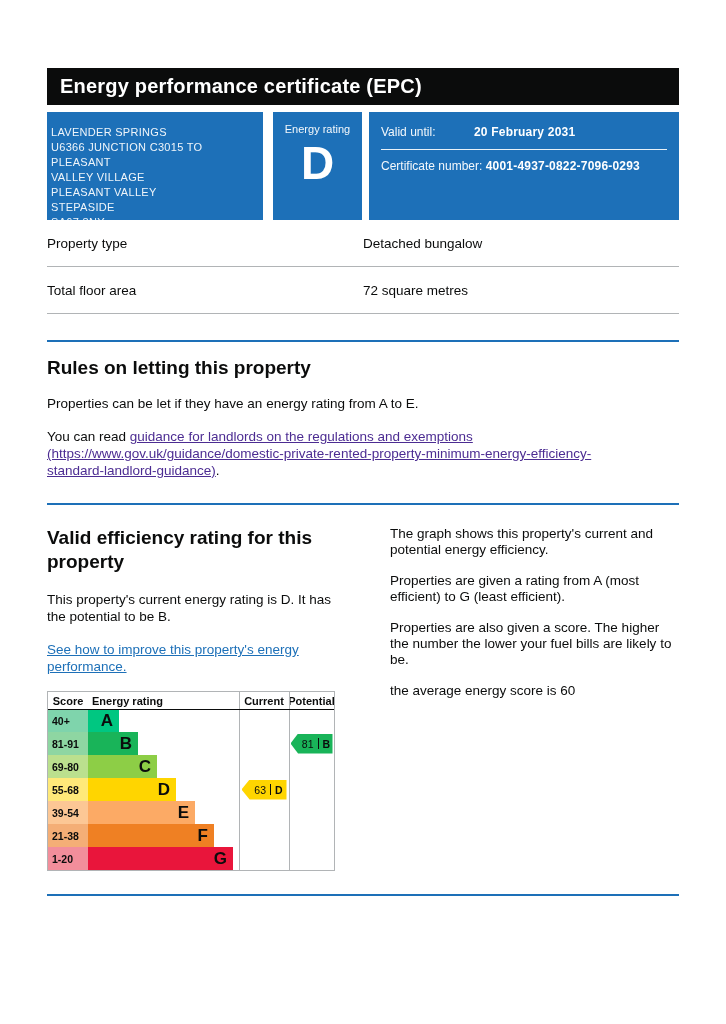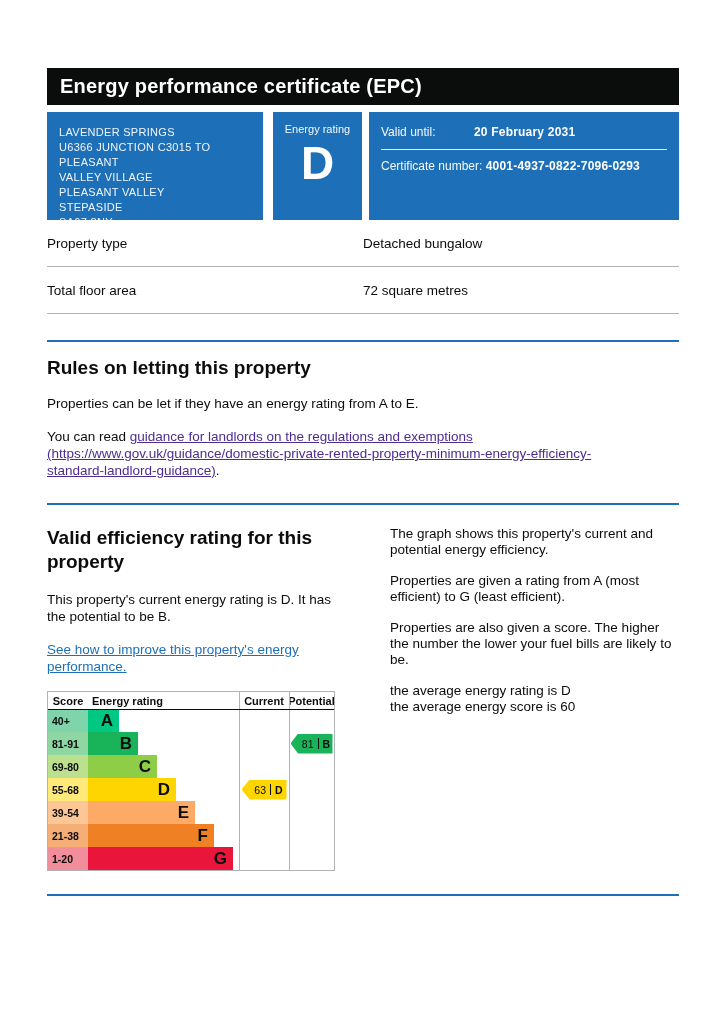--- a/index.html
+++ b/index.html
@@ -10,21 +10,21 @@
   }
   .page { position:absolute; left:47px; top:68px; width:632px; }
 
   
   .titlebar { background:#0b0c0c; height:37px; display:flex; align-items:center; padding-left:13px; }
   .titlebar .t { color:#ffffff; font-size:20px; font-weight:bold; letter-spacing:.2px; }
 
   
   .summary { margin-top:7px; display:flex; height:108px; }
   .panel { background:#1d70b8; color:#ffffff; }
-  .p-address { width:216px; padding:13px 12px; margin-right:10px; }
+  .p-address { width:216px; padding:13px 4px; margin-right:10px; }
   .p-address .line { display:block; font-size:11px; line-height:15px; color:rgba(255,255,255,.93); letter-spacing:.3px; }
   .p-rating { width:89px; margin-right:7px; text-align:center; padding-top:11px; }
   .p-rating .lbl { font-size:11px; color:rgba(255,255,255,.95); }
   .p-rating .big { font-size:46px; font-weight:bold; line-height:52px; margin-top:2px; }
   .p-valid { flex:1; padding:13px 12px; }
   .v-row { display:flex; font-size:12px; align-items:baseline; }
   .v-row .lab { width:93px; color:rgba(255,255,255,.95); }
   .v-row .val { font-weight:bold; letter-spacing:.2px; }
   .v-sep { height:1px; background:rgba(255,255,255,.9); margin:10px 0 9px 0; }
   .c-row { font-size:12px; color:rgba(255,255,255,.95); }
@@ -222,20 +222,19 @@
         <div class="vline v1"></div>
         <div class="vline v2"></div>
         <div class="hline"></div>
       </div>
     </div>
 
     <div class="rightcol">
       <p>The graph shows this property's current and potential energy efficiency.</p>
       <p>Properties are given a rating from A (most efficient) to G (least efficient).</p>
       <p>Properties are also given a score. The higher the number the lower your fuel bills are likely to be.</p>
-      <p class="tight">the average energy rating is D</p>
       <p class="tight">the average energy score is 60</p>
     </div>
   </div>
 
   <div class="bluebar footer-rule"></div>
 
 </div>
 
 </body></html>

